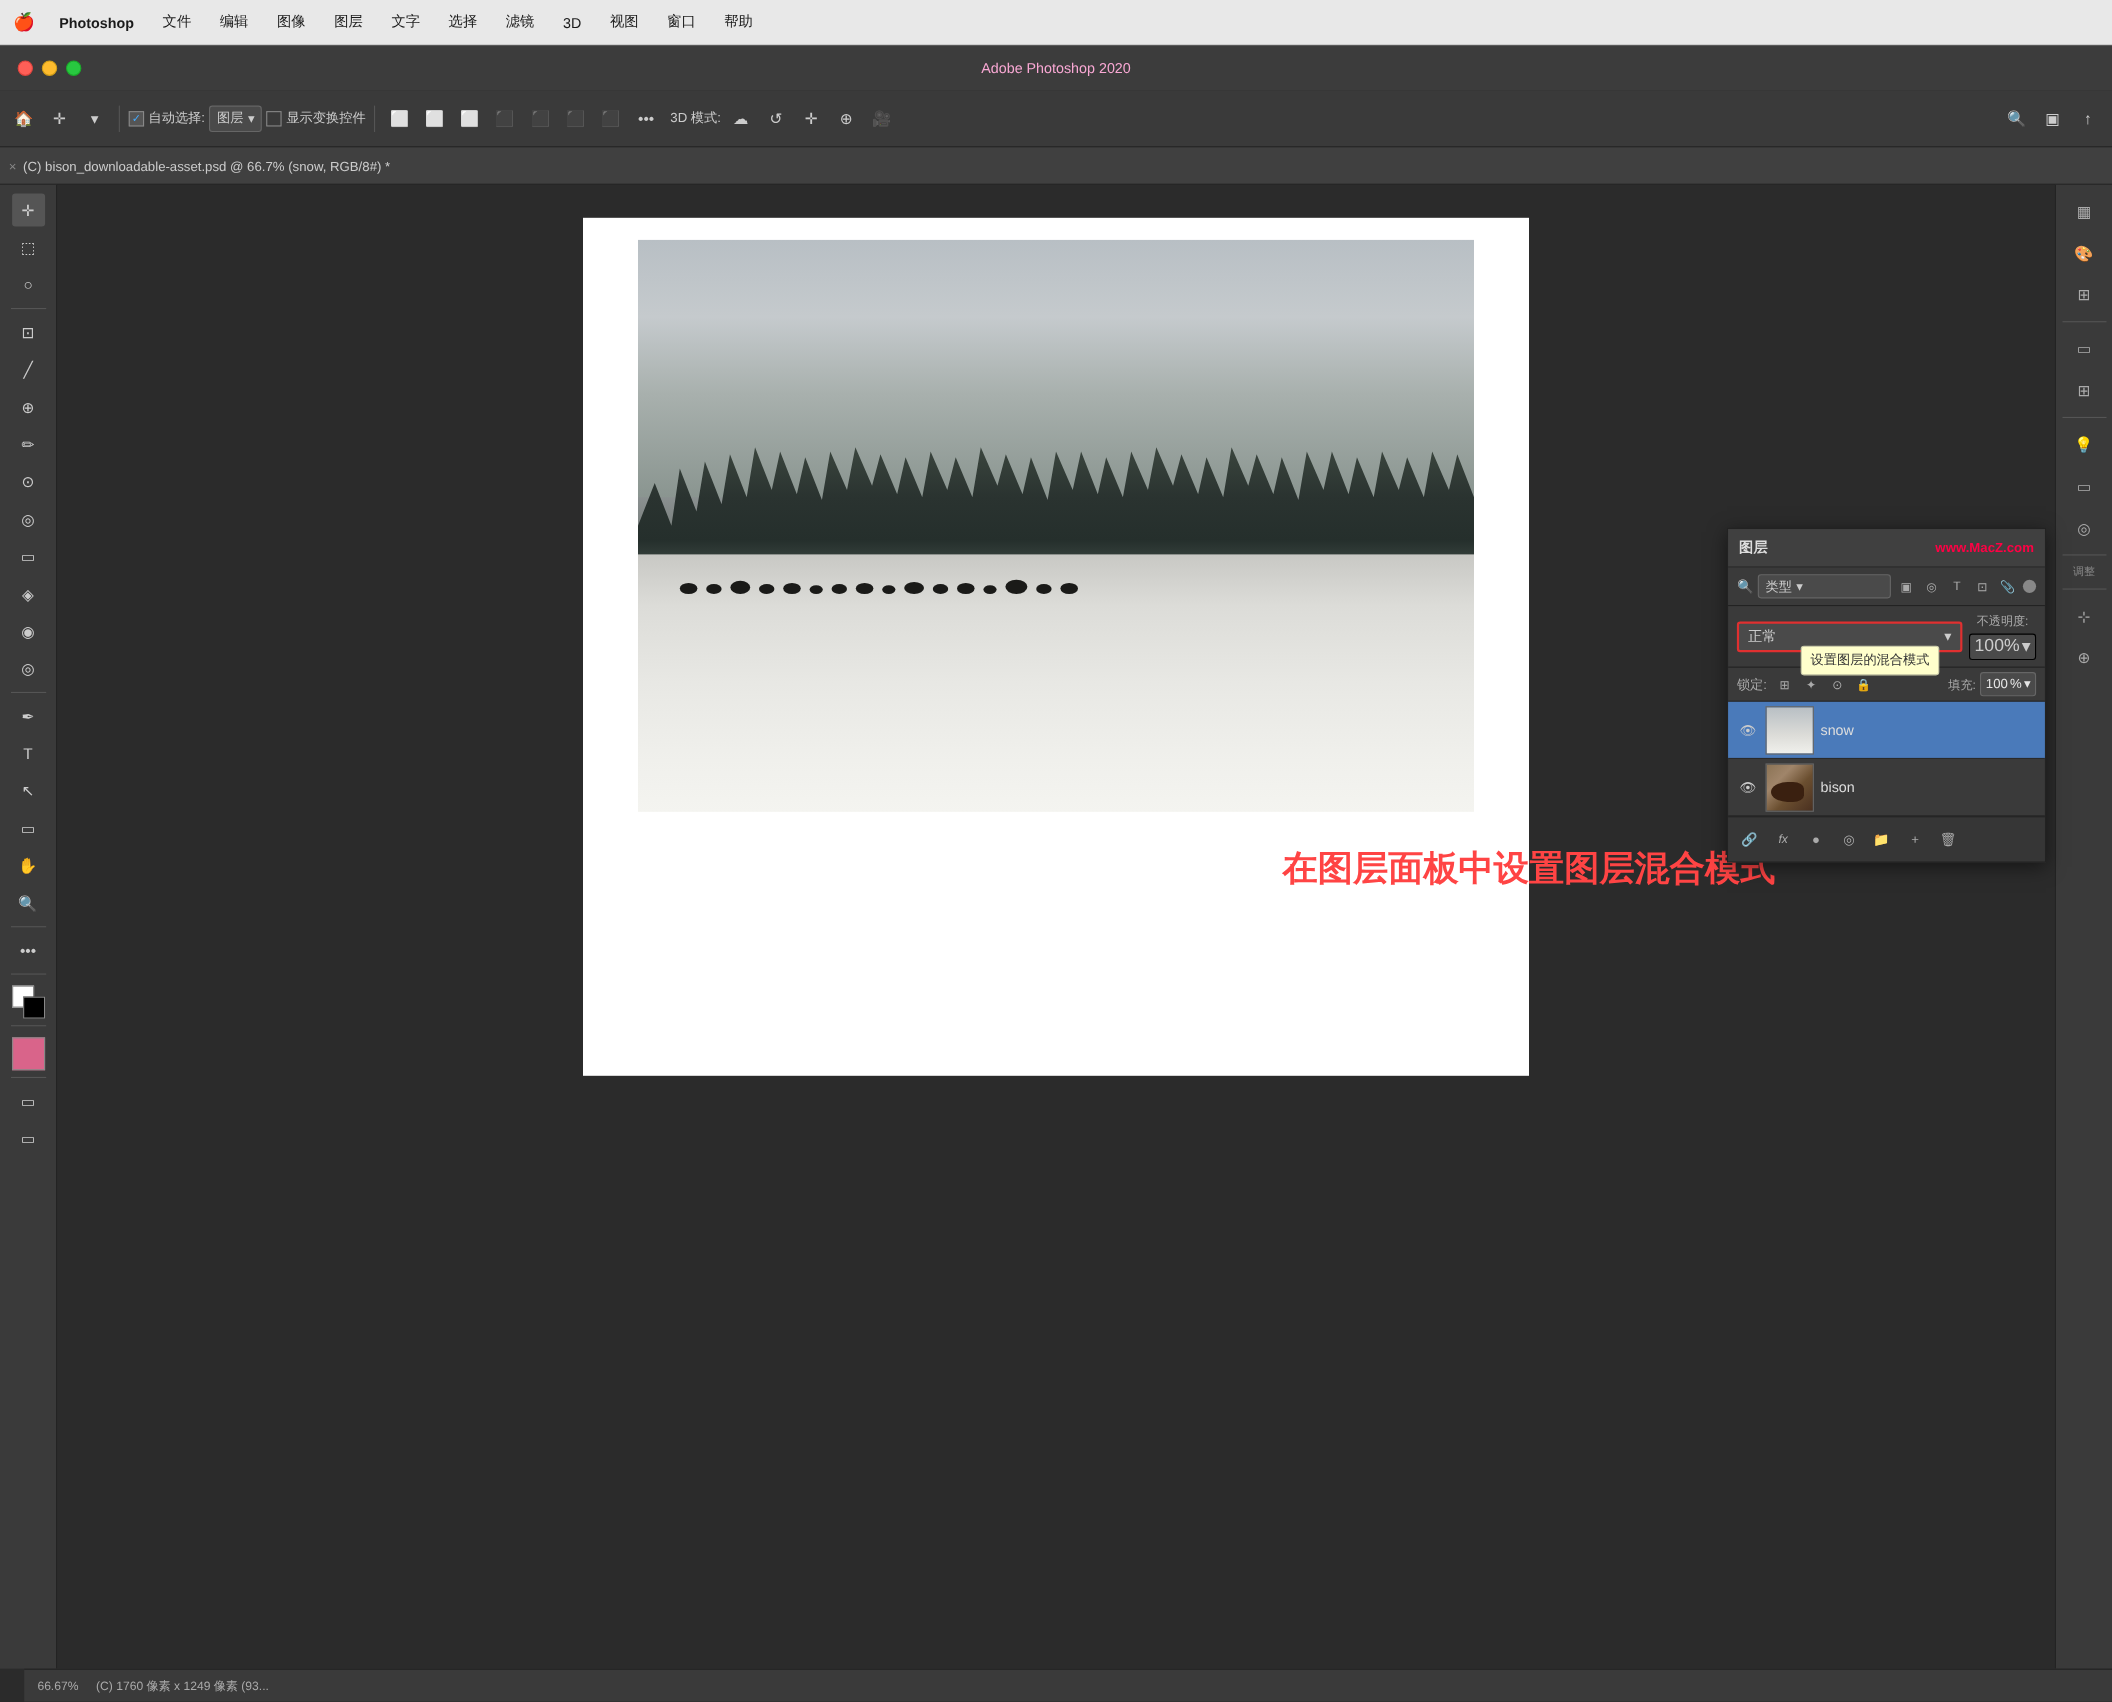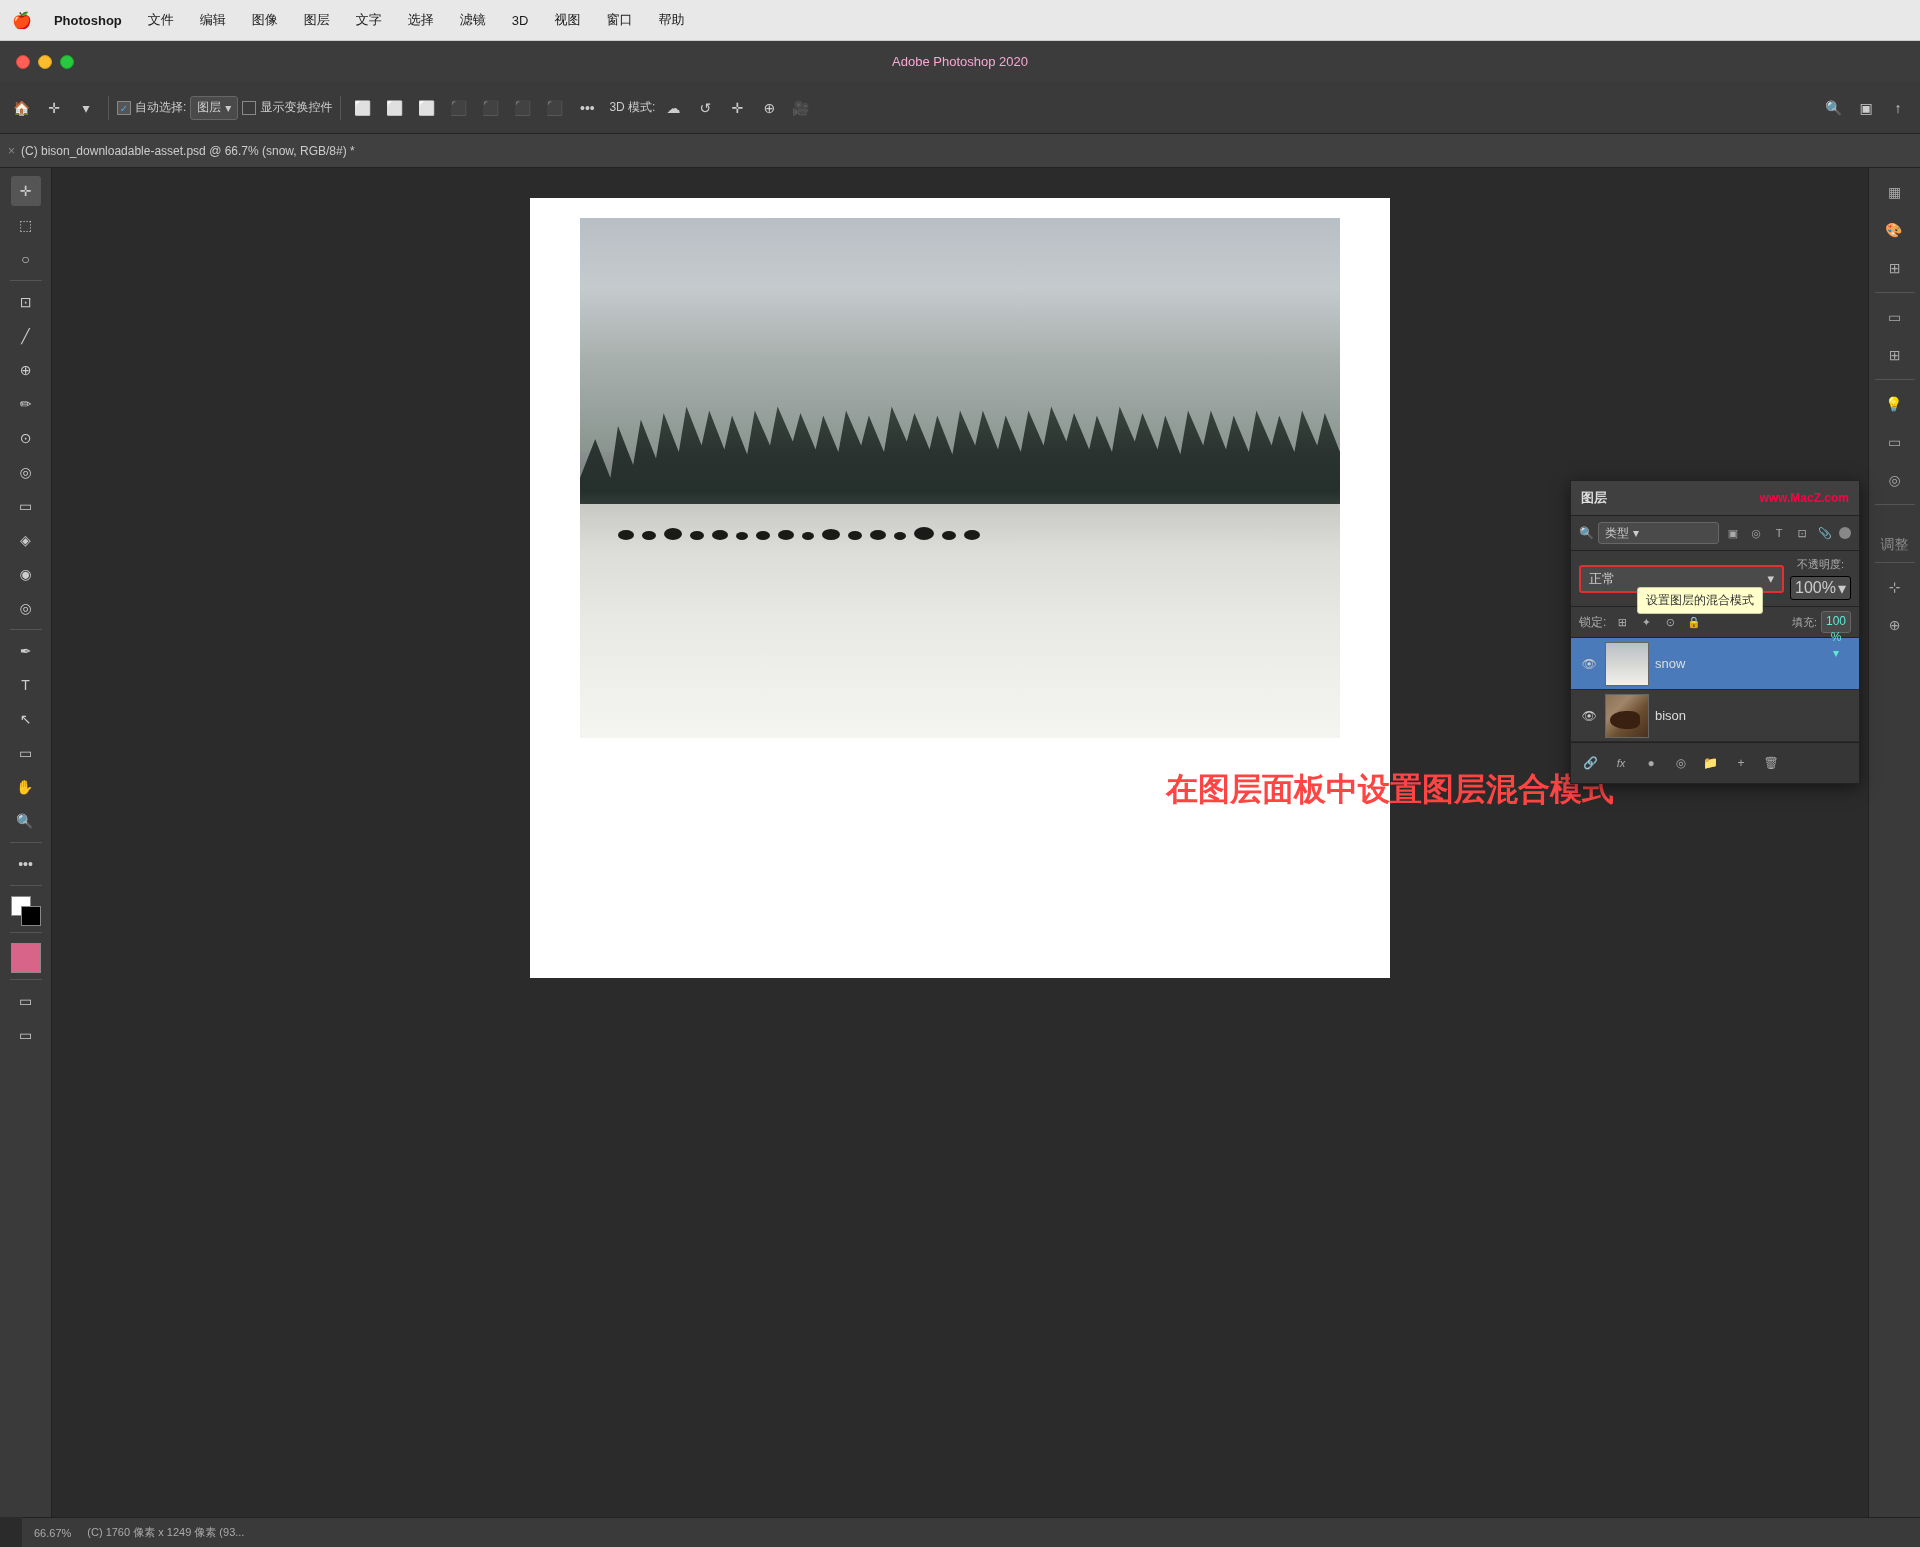--- a/index.html
+++ b/index.html
@@ -472,29 +472,28 @@
       gap: 4px;
       margin-left: auto;
     }
     .fill-label {
       color: #aaa;
       font-size: 11px;
     }
     .fill-value {
       background: #4a4a4a;
       border: 1px solid #666;
-      color: #5eead4;
+      color: #e5e5e5;
       font-size: 12px;
       padding: 2px 4px;
       border-radius: 3px;
       height: 22px;
       display: flex;
-      align-items: center;
+      align-items: flex-start;
       gap: 2px;
-      flex-direction: column;
     }
 
     
     .layer-item {
       display: flex;
       align-items: center;
       padding: 4px 8px;
       gap: 6px;
       border-bottom: 1px solid #2a2a2a;
       cursor: pointer;
@@ -610,24 +609,23 @@
 
     .section-divider-right {
       width: 40px;
       height: 1px;
       background: #555;
       margin: 2px 0;
     }
 
     .right-panel-label {
       color: #888;
-      font-size: 14px;
+      font-size: 10px;
       writing-mode: horizontal-tb;
       text-align: center;
-      margin-top: 23px;
     }
   </style>
 </head>
 <body>
 
 <div class="menu-bar">
   <span class="apple-icon">🍎</span>
   <span class="menu-item active">Photoshop</span>
   <span class="menu-item">文件</span>
   <span class="menu-item">编辑</span>

